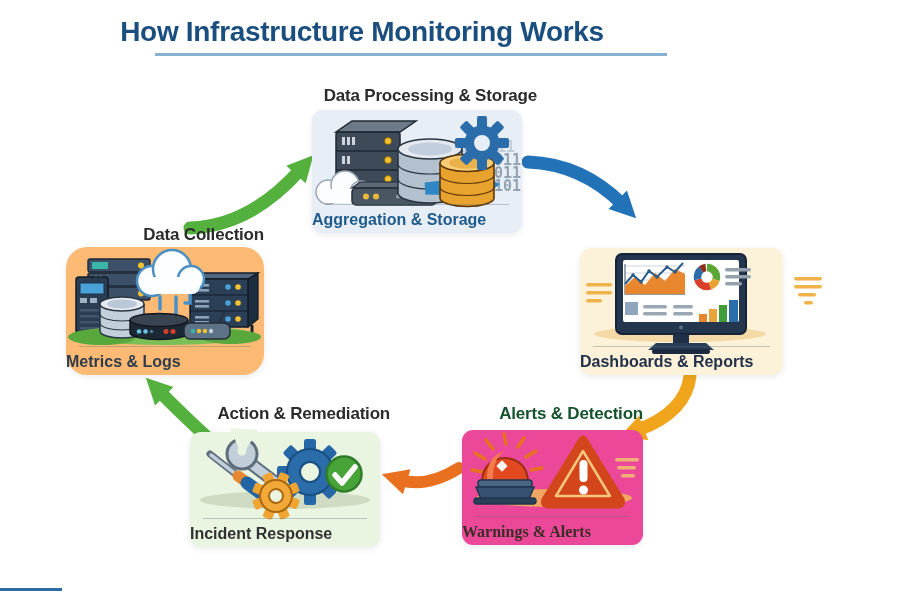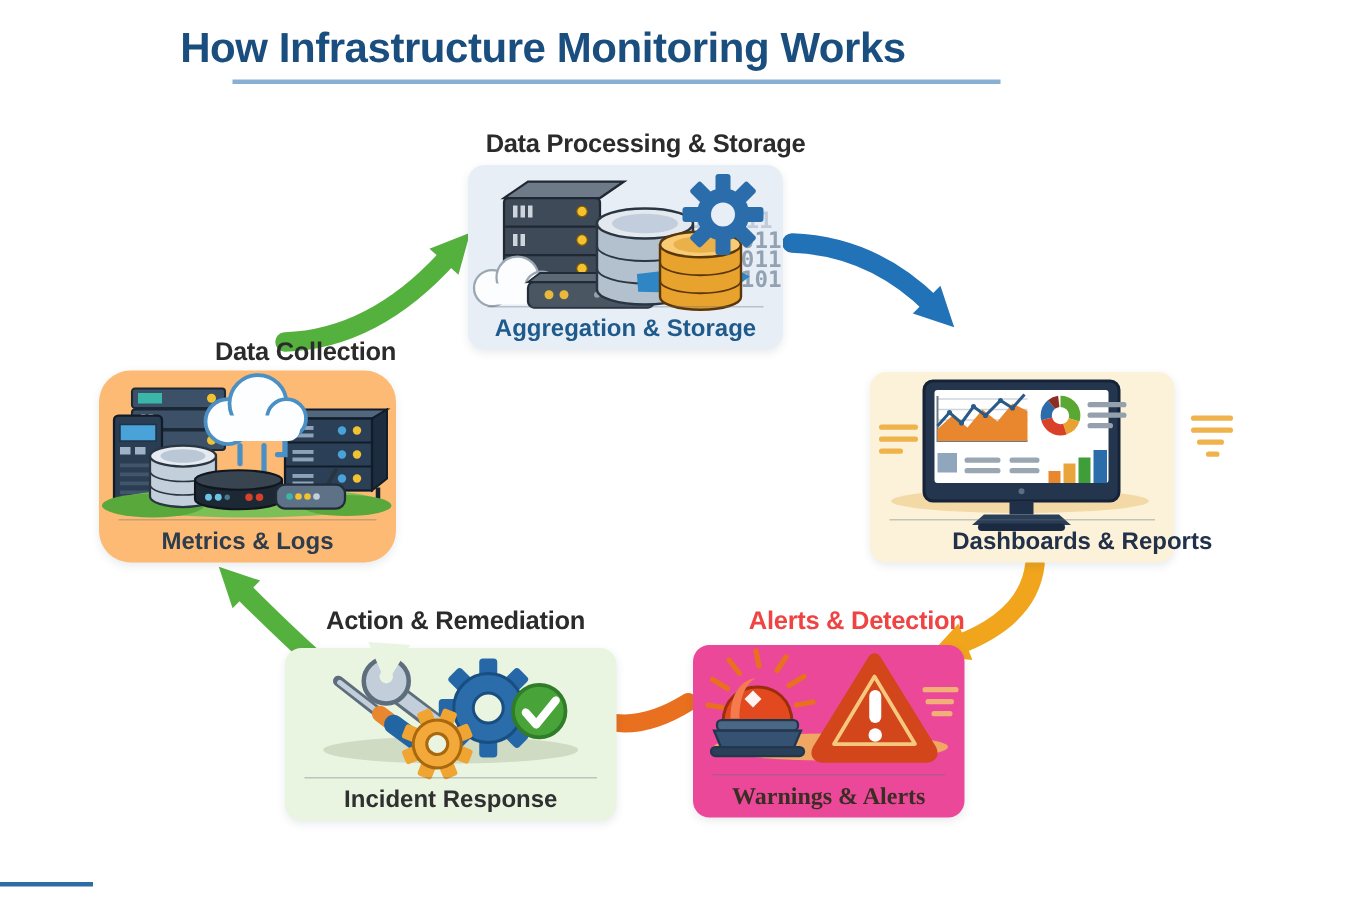--- a/index.html
+++ b/index.html
@@ -2,33 +2,33 @@
 <html><head>
 <meta charset="utf-8">
 <style>
   html,body{margin:0;padding:0;background:#ffffff;}
   .canvas{position:relative;width:900px;height:600px;background:#ffffff;overflow:hidden;
           font-family:"Liberation Sans","DejaVu Sans",sans-serif;}
   .title{position:absolute;left:0;top:16px;width:724px;text-align:center;
          font-size:28px;font-weight:bold;color:#1a4e7e;letter-spacing:-0.3px;}
   .title-underline{position:absolute;left:155px;top:53px;width:512px;height:2.5px;background:#88b0d2;}
   .heading{position:absolute;text-align:right;font-size:17px;font-weight:bold;color:#2b2b2b;letter-spacing:-0.2px;}
-  .heading.alert-color{color:#ef4444;}
+  .heading.alert-color{color:#14532d;}
   .box{position:absolute;border-radius:11px;box-shadow:0 2px 6px rgba(40,60,80,0.10);}
   .box .scene{position:absolute;left:0;top:2px;width:100%;overflow:visible;}
   .divider{position:absolute;left:13px;right:13px;bottom:28px;height:1.5px;background:rgba(92,108,124,0.35);}
-  .subtitle{position:absolute;left:0;bottom:4px;width:100%;text-align:center;font-size:16px;font-weight:bold;}
+  .subtitle{position:absolute;left:0;bottom:4px;width:100%;text-align:left;font-size:16px;font-weight:bold;}
   .bg-processing{background:#e8eef6;}
   .bg-collection{background:#fdba74;border-radius:21px;}
   .bg-visualization{background:#fcf2d9;}
   .bg-alerts{background:#ec4899;font-family:Liberation Serif, serif;}
   .bg-action{background:#e9f4e1;}
   .sub-processing{color:#1e5a8c;}
   .sub-collection{color:#2e3c4c;}
-  .sub-visualization{color:#22304a;padding-left:40px;}
+  .sub-visualization{color:#22304a;}
   .sub-alerts{color:#3a2d24;}
   .sub-action{color:#303030;}
   .flow-arrow{position:absolute;overflow:visible;}
   .binary{font-family:"DejaVu Sans Mono","Liberation Mono",monospace;font-weight:bold;font-size:15px;fill:#93a2b3;}
   svg{display:block;overflow:visible;}
 </style>
 </head>
 <body>
 
 <div class="canvas">
@@ -360,21 +360,21 @@
         <path d="M43,6 L80,66 Q82,70 77,70 L9,70 Q4,70 6,66 Z" fill="#d3451b" stroke="#d3451b" stroke-width="9" stroke-linejoin="round"></path>
         <path d="M43,17 L70,62 L16,62 Z" fill="none" stroke="#f6c77e" stroke-width="2.5" stroke-linejoin="round"></path>
         <rect x="39.5" y="26" width="8" height="22" rx="4" fill="#ffffff"></rect>
         <circle cx="43.5" cy="56" r="4.5" fill="#ffffff"></circle>
       </g>
     </svg>
     <div class="divider"></div>
     <div class="subtitle sub-alerts">Warnings &amp; Alerts</div>
   </div>
 
-  <div class="box bg-action" style="left:190px;top:432px;width:221px;height:115px">
+  <div class="box bg-action" style="left:190px;top:432px;width:190px;height:115px">
     <svg class="scene" width="190" height="81" viewBox="0 0 190 81">
       <ellipse cx="95" cy="66" rx="85" ry="9" fill="#cfdcc3"></ellipse>
 
       <g>
         <line x1="56" y1="26" x2="98" y2="58" stroke="#5d6d7b" stroke-width="13" stroke-linecap="round"></line>
         <line x1="56" y1="26" x2="96" y2="56" stroke="#c2ced9" stroke-width="9" stroke-linecap="round"></line>
         <circle cx="52" cy="20" r="15" fill="#c2ced9" stroke="#5d6d7b" stroke-width="3"></circle>
         <polygon points="52,22 40,-6 68,-4" fill="#e9f4e1"></polygon>
         <circle cx="52" cy="17" r="4.5" fill="#e9f4e1"></circle>
       </g>

